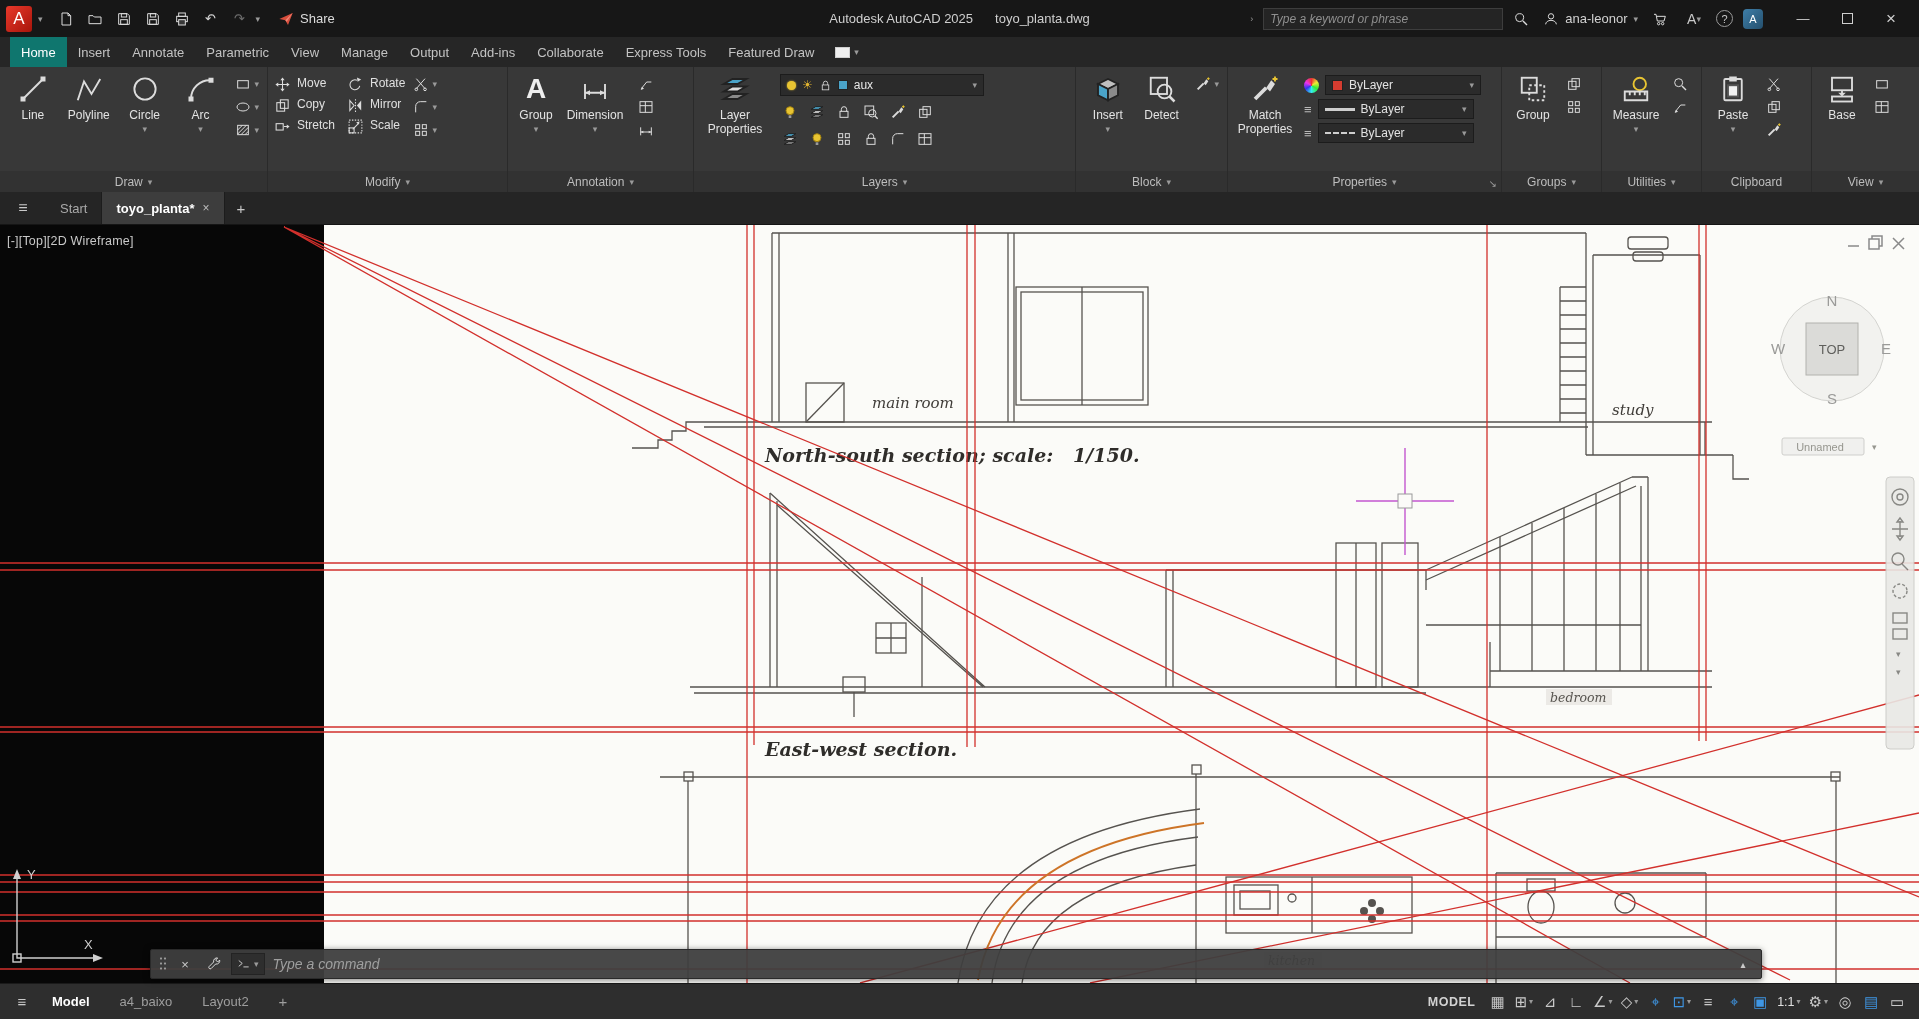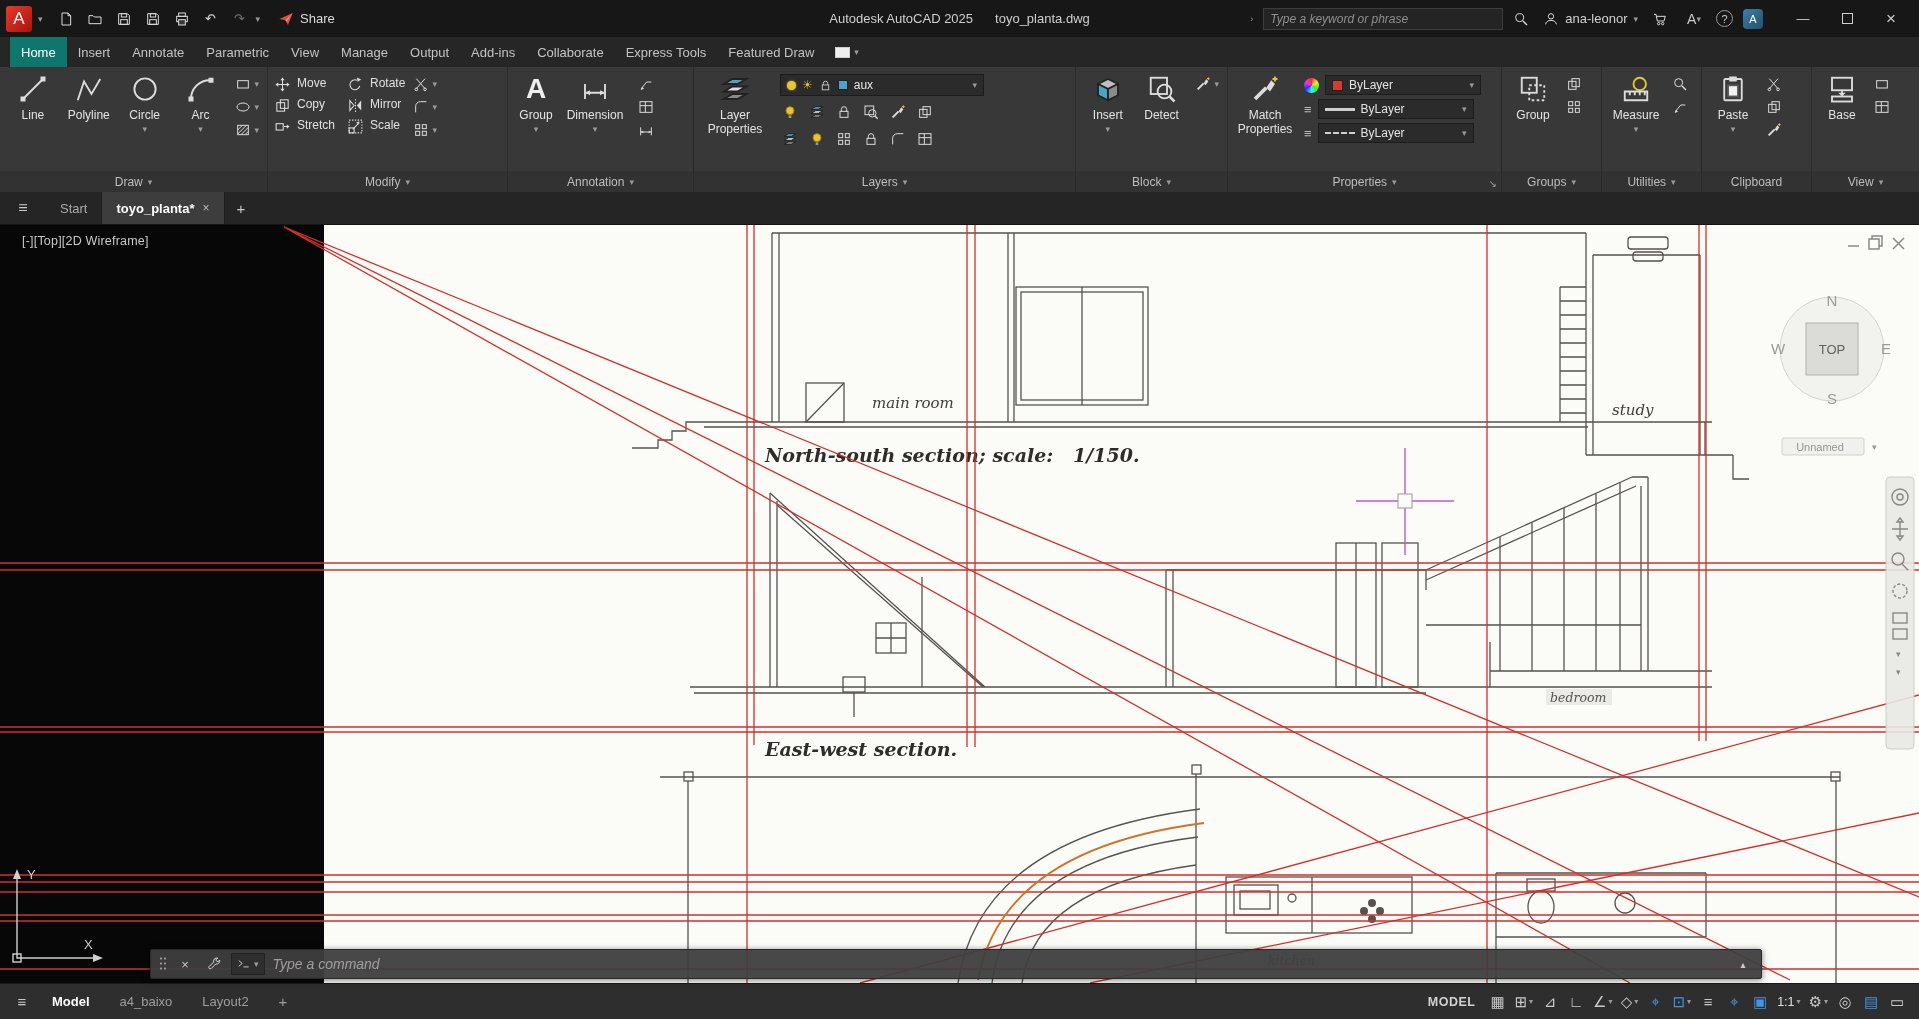--- a/index.html
+++ b/index.html
@@ -72,21 +72,21 @@
   
   .filetabs{height:33px;background:#252525;display:flex;align-items:stretch;border-bottom:1px solid #151515}
   .ft-menu{width:46px;display:flex;align-items:center;justify-content:center;color:#c9c9c9;font-size:16px}
   .ftab{display:flex;align-items:center;gap:8px;padding:0 14px;color:#a9a9a9;font-size:13px;border-right:1px solid #1c1c1c}
   .ftab.active{background:#3d3d3d;color:#fff;font-weight:bold}
   .ftab .x{font-size:12px;color:#bdbdbd}
   .ft-plus{display:flex;align-items:center;padding:0 12px;color:#c9c9c9;font-size:15px}
 
   
   .viewport{position:relative;height:758px;background:#070707}
-  .vp-label{position:absolute;left:22px;top:9px;color:#c9c9c9;font-size:12.5px;letter-spacing:.2px}
+  .vp-label{position:absolute;left:7px;top:9px;color:#c9c9c9;font-size:12.5px;letter-spacing:.2px}
 
   
   .cmdbar{position:absolute;left:150px;top:724px;width:1612px;height:30px;background:rgba(62,62,62,.95);
     border:1px solid #2a2a2a;border-radius:2px;display:flex;align-items:center;gap:8px;padding:0 8px;box-shadow:0 1px 6px rgba(0,0,0,.5)}
   .grip{width:8px;height:16px;background-image:radial-gradient(circle,#9a9a9a 1px,transparent 1.2px);background-size:4px 5px}
   .cbtn{color:#c9c9c9;display:flex;align-items:center;justify-content:center;width:20px}
   .cprompt{display:flex;align-items:center;gap:3px;background:#2e2e2e;border:1px solid #232323;height:22px;padding:0 5px}
   .cinput{flex:1;background:transparent;border:none;outline:none;color:#d6d6d6;font-size:14px;font-style:italic}
   .cinput::placeholder{color:#9f9f9f;font-style:italic}
   .cbtn.up{margin-left:auto;font-size:10px}

